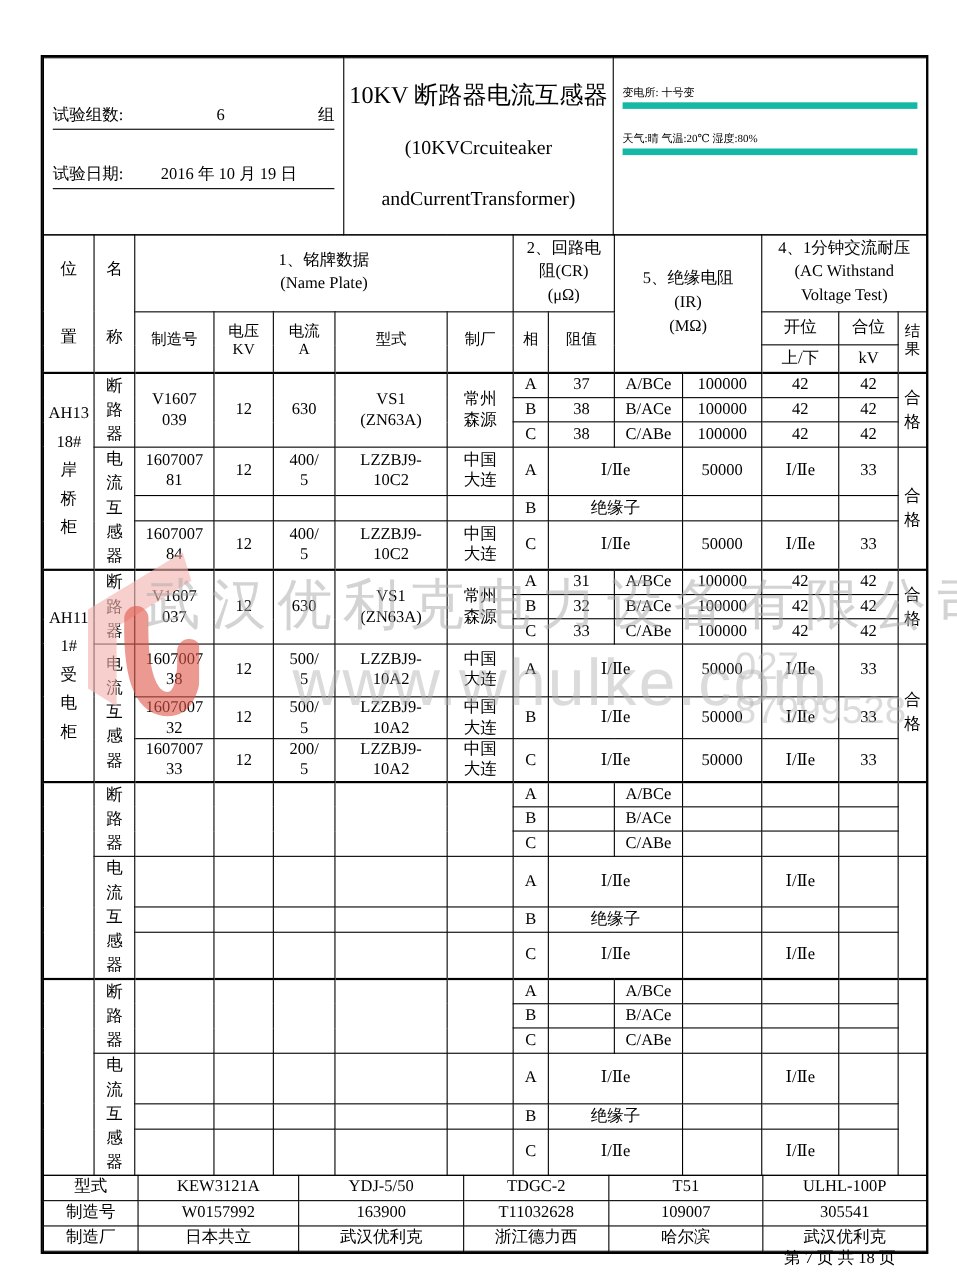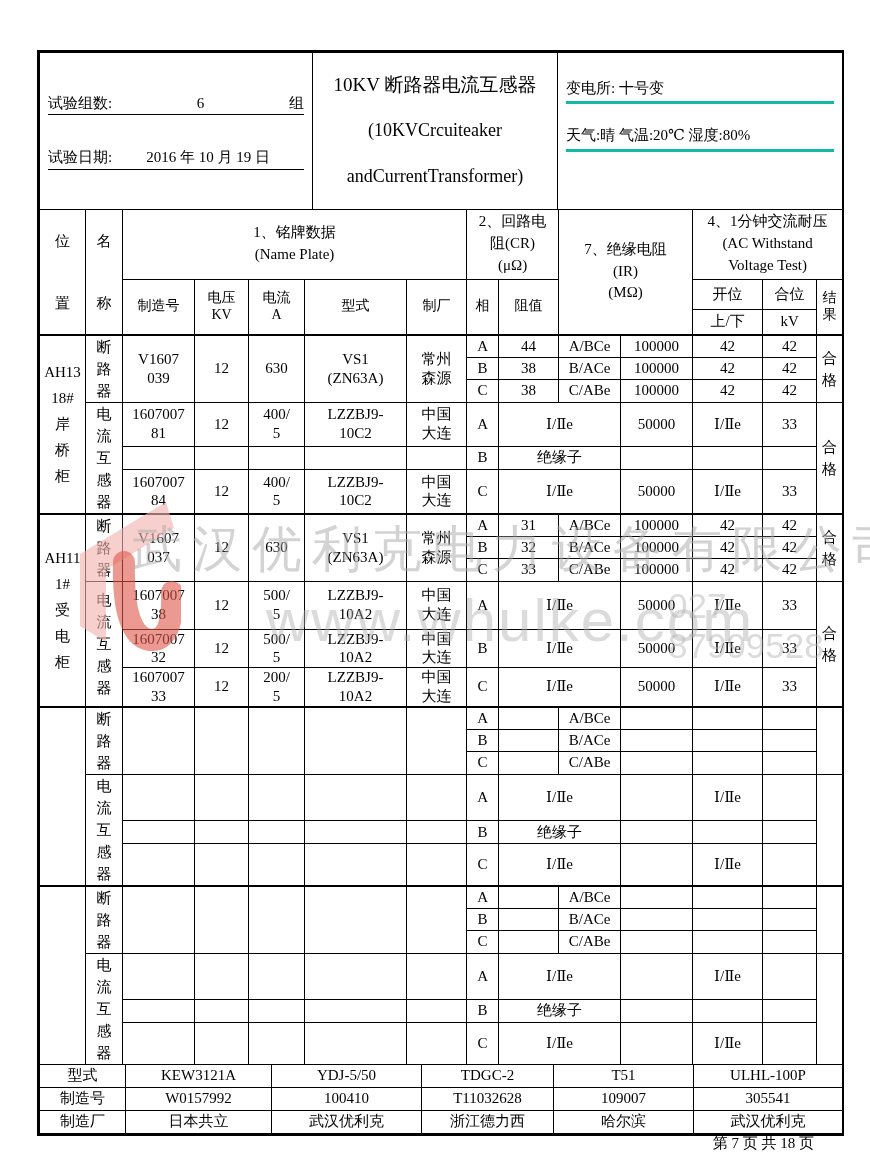--- a/index.html
+++ b/index.html
@@ -14,24 +14,24 @@
   
   .h21{height:21px}.h22{height:22px}.h23{height:23px}.h25{height:25px}.h38{height:38px}.h42{height:42px}.h48{height:48px}.h70{height:70px}.h76{height:76px}
   
   .topbox td{vertical-align:middle;}
   .tb-left{padding:4px 8px !important;}
   .tb-left .uline{display:flex;align-items:flex-end;border-bottom:1px solid #000;
       font-size:15px;line-height:1.5;margin:6px 0;}
   .tb-left .u-label{white-space:nowrap;}
   .tb-left .u-val{flex:1;text-align:center;}
   .tb-left .u-unit{white-space:nowrap;}
-  .tb-title .big{font-size:19px;line-height:1.4;}
+  .tb-title .big{font-size:22px;line-height:1.4;}
   .tb-title .small{font-size:18px;line-height:1.5;font-family:"Liberation Serif",serif;}
   .tb-right{padding:4px 8px !important;text-align:left !important;vertical-align:top !important;}
-  .tb-right .uline2{border-bottom:3px solid #14b8a6;font-size:15px;line-height:1.7;display:block;}
+  .tb-right .uline2{border-bottom:6px solid #14b8a6;font-size:10px;line-height:1.7;display:block;}
   
   .spread{line-height:62px;}
   .hdr{line-height:1.45;}
   .sub2{line-height:1.2;font-size:14px;}
   
   .vlabel{line-height:22px;}
   .loc{line-height:26px;}
   .sec-start td{border-top-width:2px;}
   tbody.mainbody tr:first-child td{border-top-width:2px;}
   .pagenum{position:absolute;top:1134px;right:56px;font-size:15px;}
@@ -104,21 +104,21 @@
       <tr class="h70">
         <td rowspan="3" class="spread">位
 置</td>
         <td rowspan="3" class="spread">名
 称</td>
         <td colspan="5" class="hdr">1、铭牌数据
 (Name   Plate)</td>
         <td colspan="2" class="hdr">2、回路电
 阻(CR)
 (μΩ)</td>
-        <td colspan="2" rowspan="3" class="hdr">7、绝缘电阻
+        <td colspan="2" rowspan="3" class="hdr">5、绝缘电阻
 (IR)
 (MΩ)</td>
         <td colspan="3" class="hdr">4、1分钟交流耐压
 (AC  Withstand
 Voltage   Test)</td>
       </tr>
       <tr class="h25">
         <td rowspan="2" class="sub2">制造号</td>
         <td rowspan="2" class="sub2">电压
 KV</td>
@@ -151,21 +151,21 @@
 器</td>
         <td rowspan="3">V1607
 039</td>
         <td rowspan="3">12</td>
         <td rowspan="3">630</td>
         <td rowspan="3">VS1
 (ZN63A)</td>
         <td rowspan="3">常州
 森源</td>
         <td>A</td>
-        <td>44</td>
+        <td>37</td>
         <td>A/BCe</td>
         <td>100000</td>
         <td>42</td>
         <td>42</td>
         <td rowspan="3" class="vlabel">合
 格</td>
       </tr>
       <tr class="h21">
         <td>B</td>
         <td>38</td>
@@ -502,21 +502,21 @@
         <td>型式</td>
         <td>KEW3121A</td>
         <td>YDJ-5/50</td>
         <td>TDGC-2</td>
         <td>T51</td>
         <td>ULHL-100P</td>
       </tr>
       <tr class="h23">
         <td>制造号</td>
         <td>W0157992</td>
-        <td>100410</td>
+        <td>163900</td>
         <td>T11032628</td>
         <td>109007</td>
         <td>305541</td>
       </tr>
       <tr class="h23">
         <td>制造厂</td>
         <td>日本共立</td>
         <td>武汉优利克</td>
         <td>浙江德力西</td>
         <td>哈尔滨</td>

